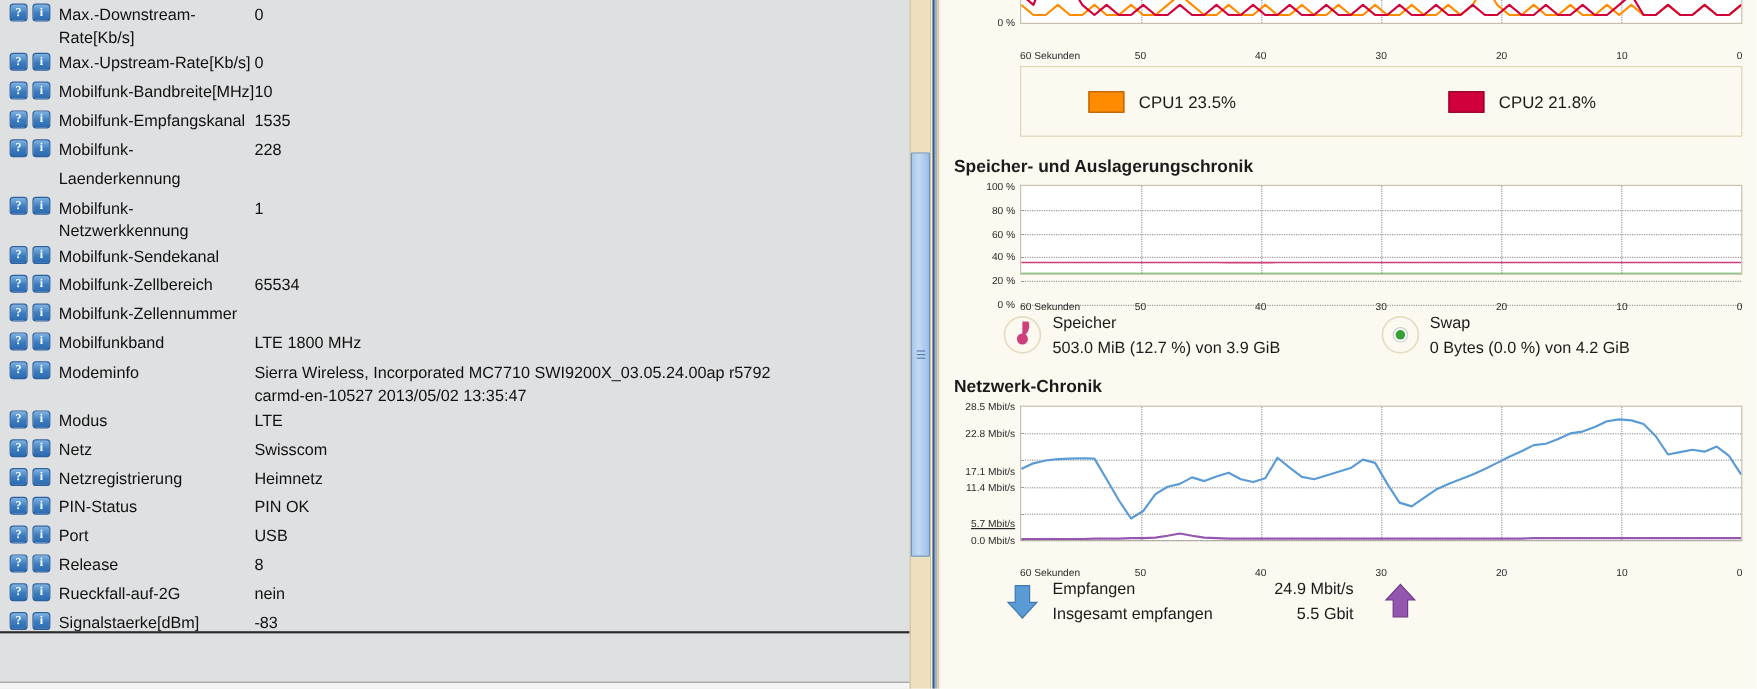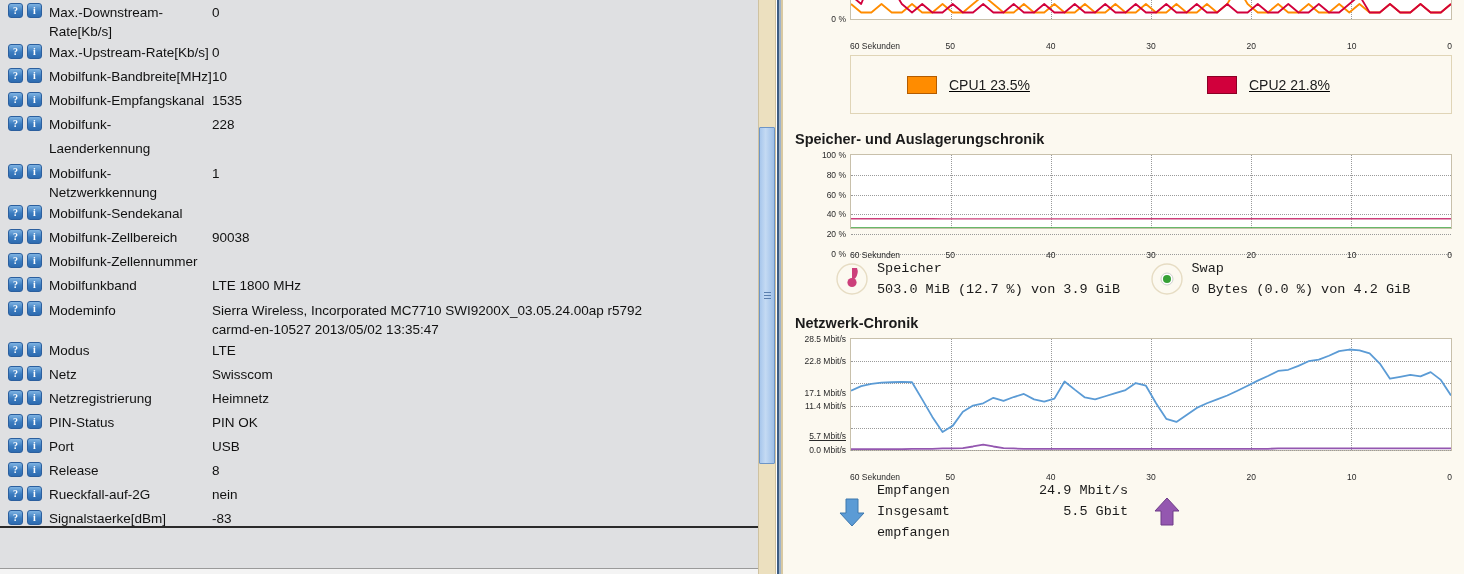--- a/index.html
+++ b/index.html
@@ -156,30 +156,30 @@
   .chart svg { position: absolute; left: 0; top: 0; width: 100%; height: 100%; display:block; }
 
   
   .legend-box {
     margin: 13px 12px 0 67px;
     border: 1px solid #e0d5b7;
     background: #fcf9f0;
     height: 57px;
     display: flex; align-items: center;
   }
-  .legend-item { display: flex; align-items: center; width: 50%; padding-left: 56px; box-sizing: border-box; text-decoration: underline; }
+  .legend-item { display: flex; align-items: center; width: 50%; padding-left: 56px; box-sizing: border-box; }
   .swatch { width: 30px; height: 18px; border: 1px solid #8a5a10; box-sizing: border-box; margin-right: 12px; }
   .legend-text { font-size: 14px; color: #1b1b1b; }
 
   
   .detail-row { display: flex; margin-top: 9px; margin-left: 52px; }
   .detail-item { display: flex; align-items: center; width: 50%; }
   .detail-ico { width: 34px; height: 34px; flex: 0 0 auto; margin-right: 8px; position: relative; }
   .detail-lines { font-size: 13.5px; color: #1b1b1b; line-height: 21px; }
-  .detail-lines .ln { display: flex; font-family: Liberation Mono, monospace; }
+  .detail-lines .ln { display: flex; }
   .detail-lines .ln .k { display: inline-block; }
   .detail-lines .ln .v { display: inline-block; margin-left: 10px; }
   .mem .ln .k { width: 150px; }
   .net .ln .k { width: 145px; }
   .net .ln .v { width: 96px; text-align: right; }
   .net-clip { overflow: hidden; }
 </style>
 </head>
 <body>
 
@@ -243,21 +243,21 @@
             <span class="ic info">i</span>
           </span>
           <span class="prop-label">Mobilfunk-Sendekanal</span>
         </div>
         <div class="prop-row">
           <span class="icons">
             <span class="ic help">?</span>
             <span class="ic info">i</span>
           </span>
           <span class="prop-label">Mobilfunk-Zellbereich</span>
-          <span class="prop-value">90038</span>
+          <span class="prop-value">65534</span>
         </div>
         <div class="prop-row">
           <span class="icons">
             <span class="ic help">?</span>
             <span class="ic info">i</span>
           </span>
           <span class="prop-label">Mobilfunk-Zellennummer</span>
         </div>
         <div class="prop-row">
           <span class="icons">

